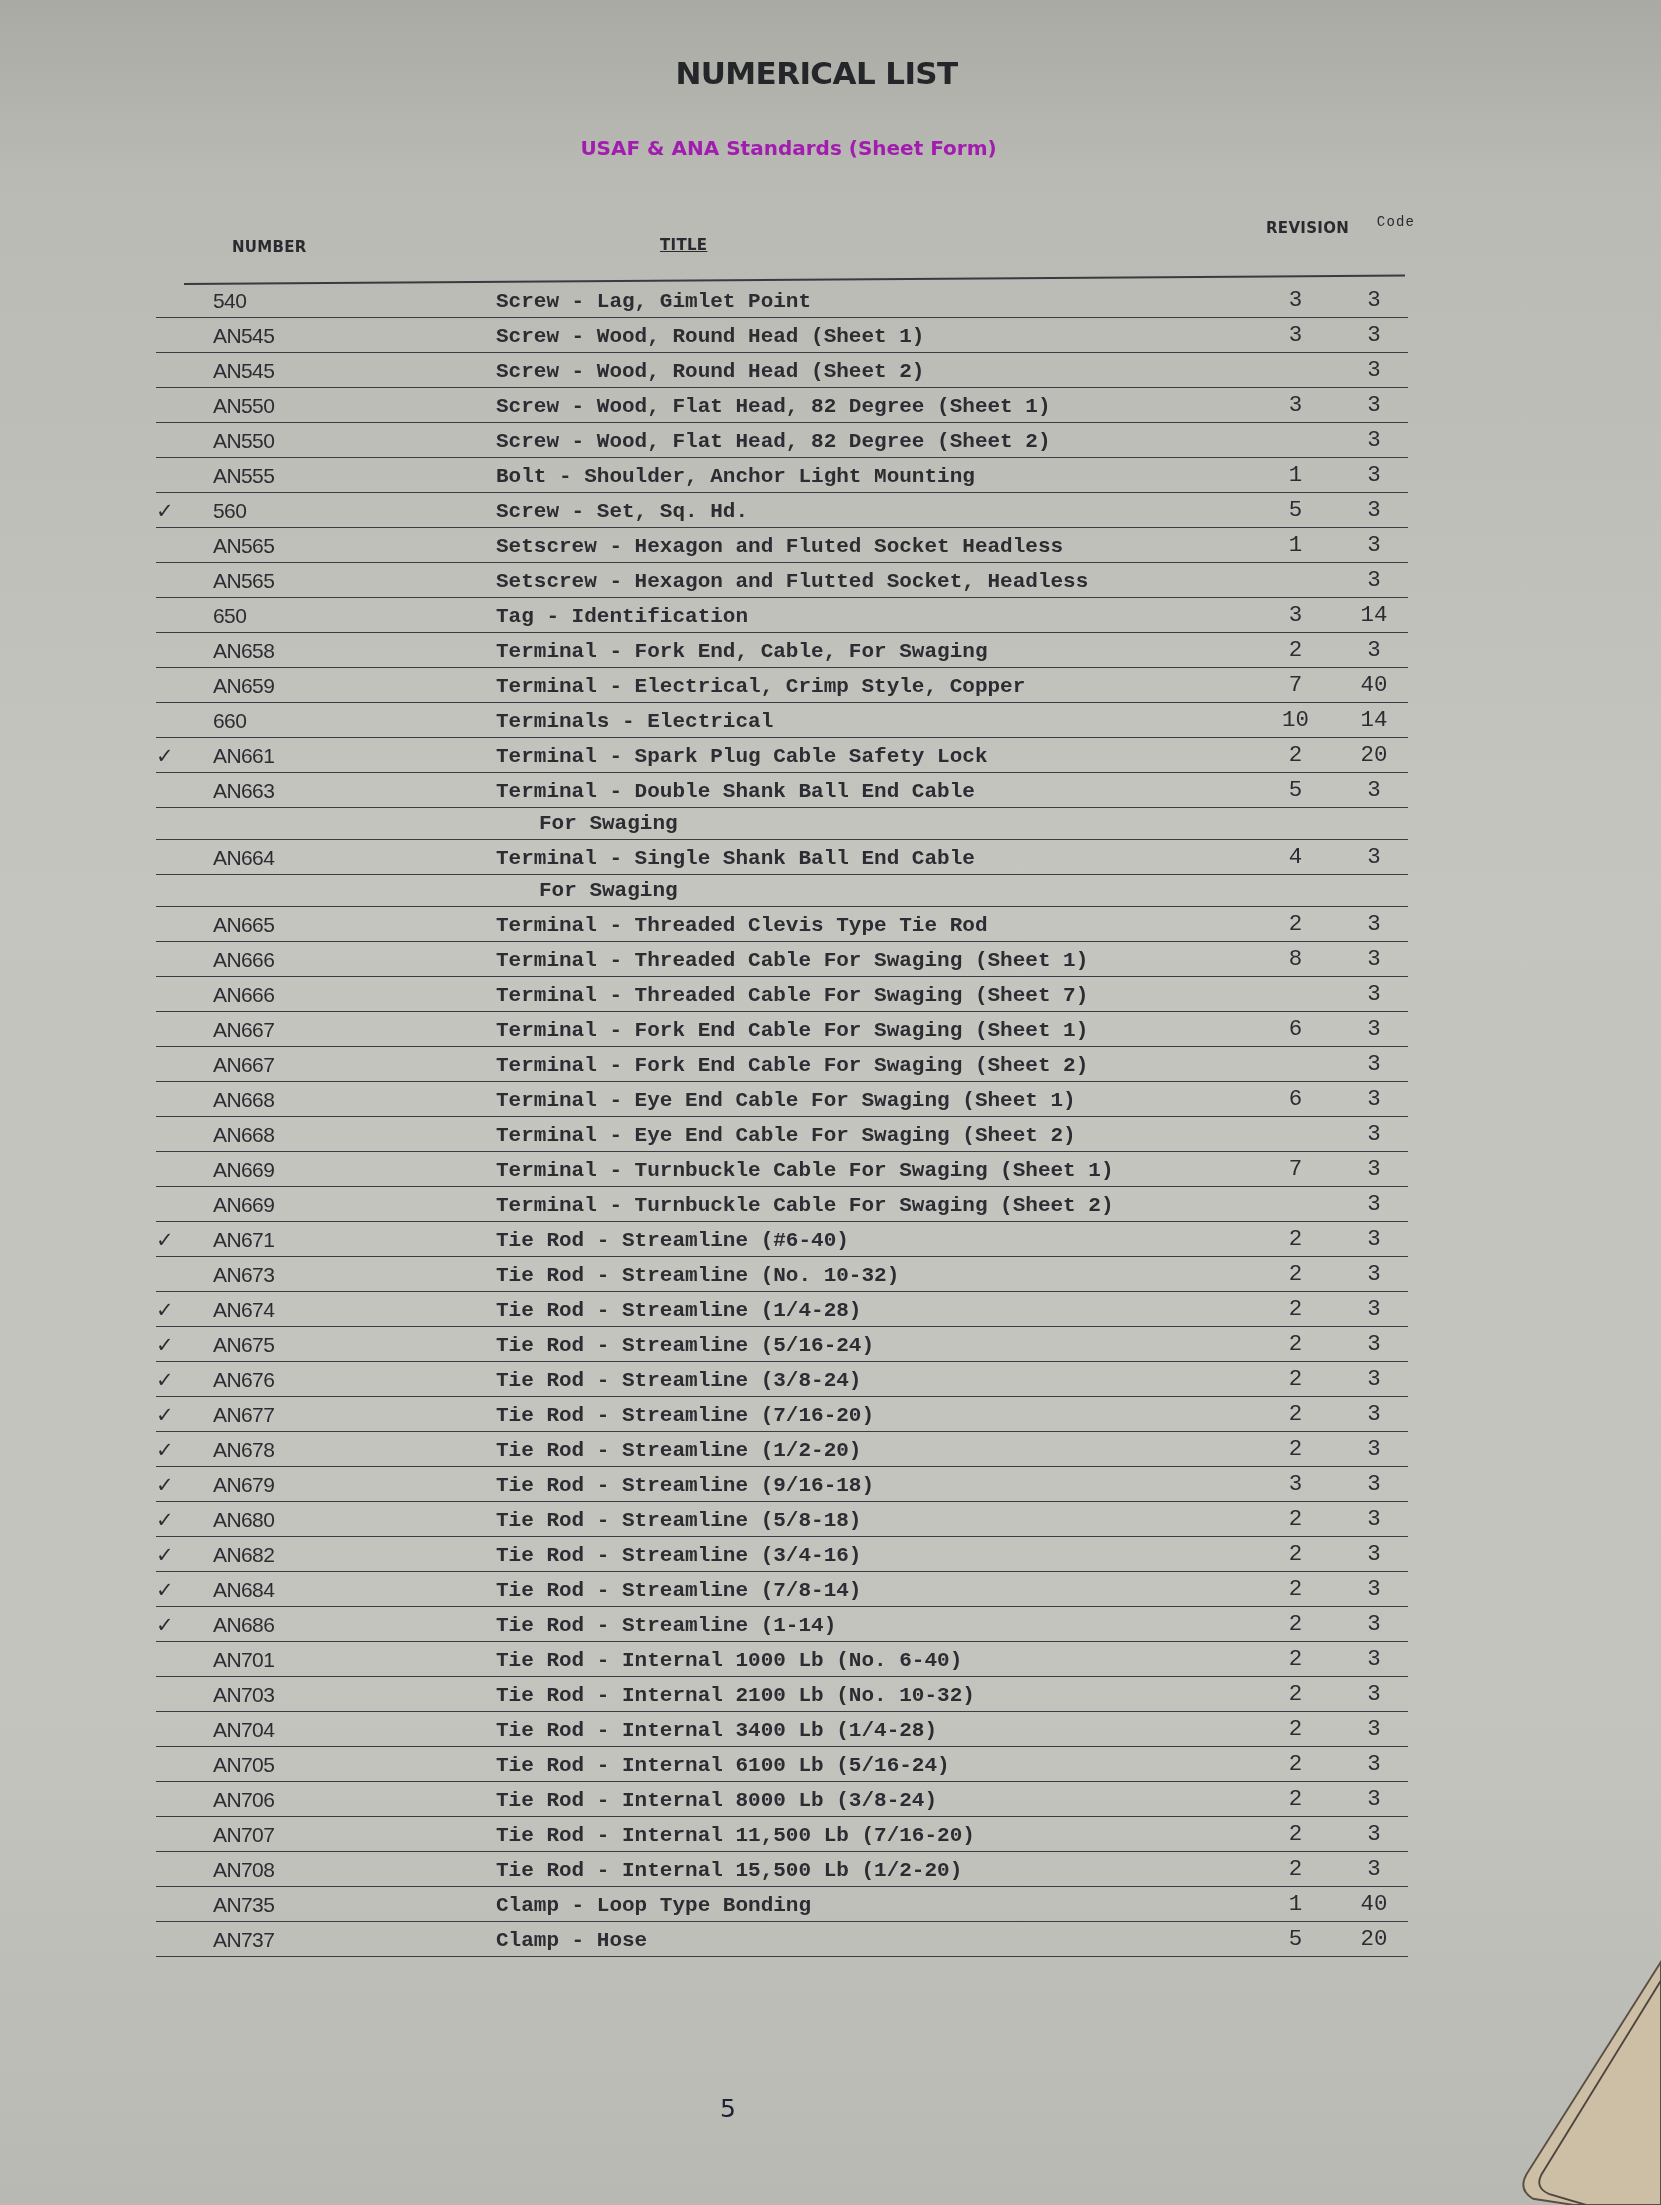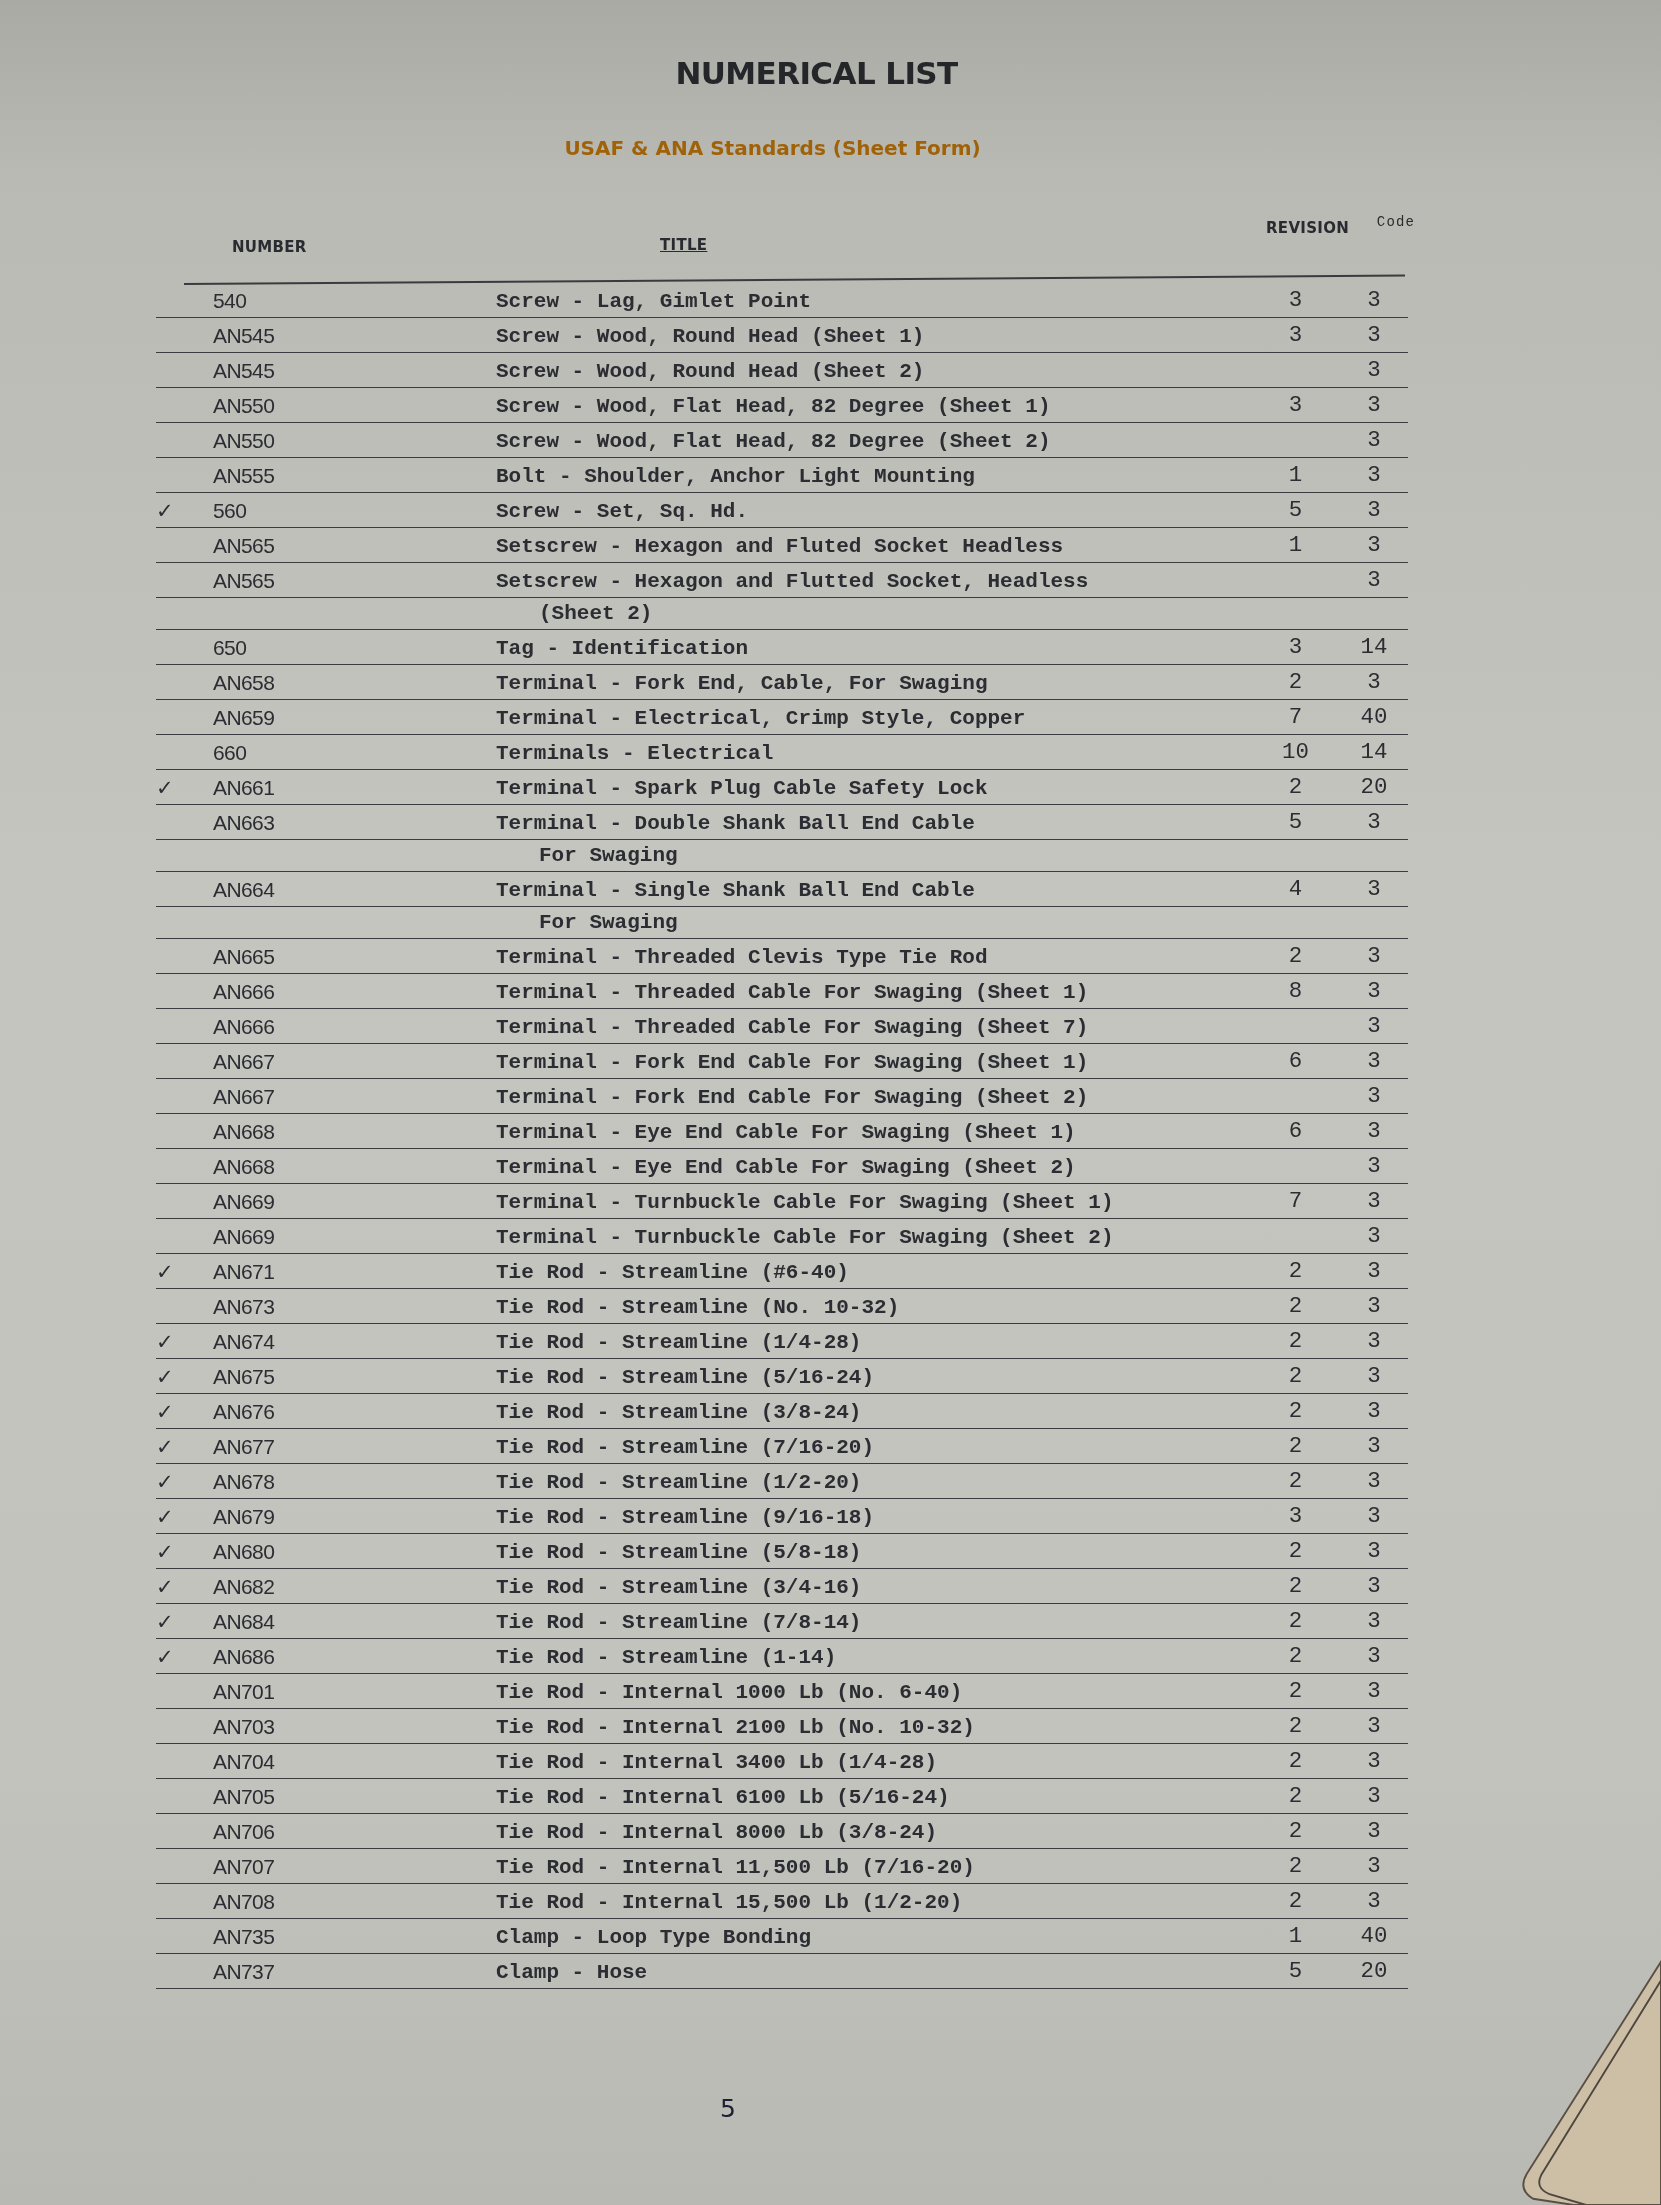--- a/index.html
+++ b/index.html
@@ -7,21 +7,21 @@
     width:1661px; height:2205px; position:relative; overflow:hidden;
     background: linear-gradient(180deg,#a9aaa4 0%,#b9bab4 8%,#c4c5bf 40%,#c2c3bd 80%,#b8b9b2 100%);
     font-family:"Liberation Mono", monospace; color:#2c2d33;
   }
   .page-title {
     position:absolute; left:0; width:1545px; top:55px; text-align:center;
     font-family:"DejaVu Sans", sans-serif; font-weight:bold; font-size:31px; letter-spacing:-0.6px; color:#25262a;margin-left:44px;
   }
   .page-subtitle {
     position:absolute; left:0; width:1545px; top:136px; text-align:center;
-    font-family:"DejaVu Sans", sans-serif; font-weight:bold; font-size:20px; color:#a16207;
+    font-family:"DejaVu Sans", sans-serif; font-weight:bold; font-size:20px; color:#a21caf;padding-left:16px;
   }
   .colhead {
     position:absolute; font-family:"DejaVu Sans", sans-serif; font-weight:bold; font-size:15px; letter-spacing:0.3px; color:#2a2b30;
   }
   .colhead.code { font-family:"Liberation Mono", monospace; font-weight:normal; font-size:14px; letter-spacing:1.2px; }
   .top-rule { position:absolute; left:184px; top:283px; width:1221px; height:1.9px; background:#3a3b40; transform:rotate(-0.4deg); transform-origin:left; }
   .table { position:absolute; left:156px; top:283px; width:1252px; }
   .row {
     position:relative; height:34px; border-bottom:1.9px solid #3b3c42;
   }
@@ -107,23 +107,20 @@
         <span class="cell rev">1</span>
         <span class="cell code">3</span>
       </div>
       <div class="row">
         <span class="check"></span>
         <span class="cell num">AN565</span>
         <span class="cell title">Setscrew - Hexagon and Flutted Socket, Headless</span>
         <span class="cell rev"></span>
         <span class="cell code">3</span>
       </div>
-      <div class="row cont">
-        <span class="cell title indent2">(Sheet 2)</span>
-      </div>
       <div class="row">
         <span class="check"></span>
         <span class="cell num">650</span>
         <span class="cell title">Tag - Identification</span>
         <span class="cell rev">3</span>
         <span class="cell code">14</span>
       </div>
       <div class="row">
         <span class="check"></span>
         <span class="cell num">AN658</span>

